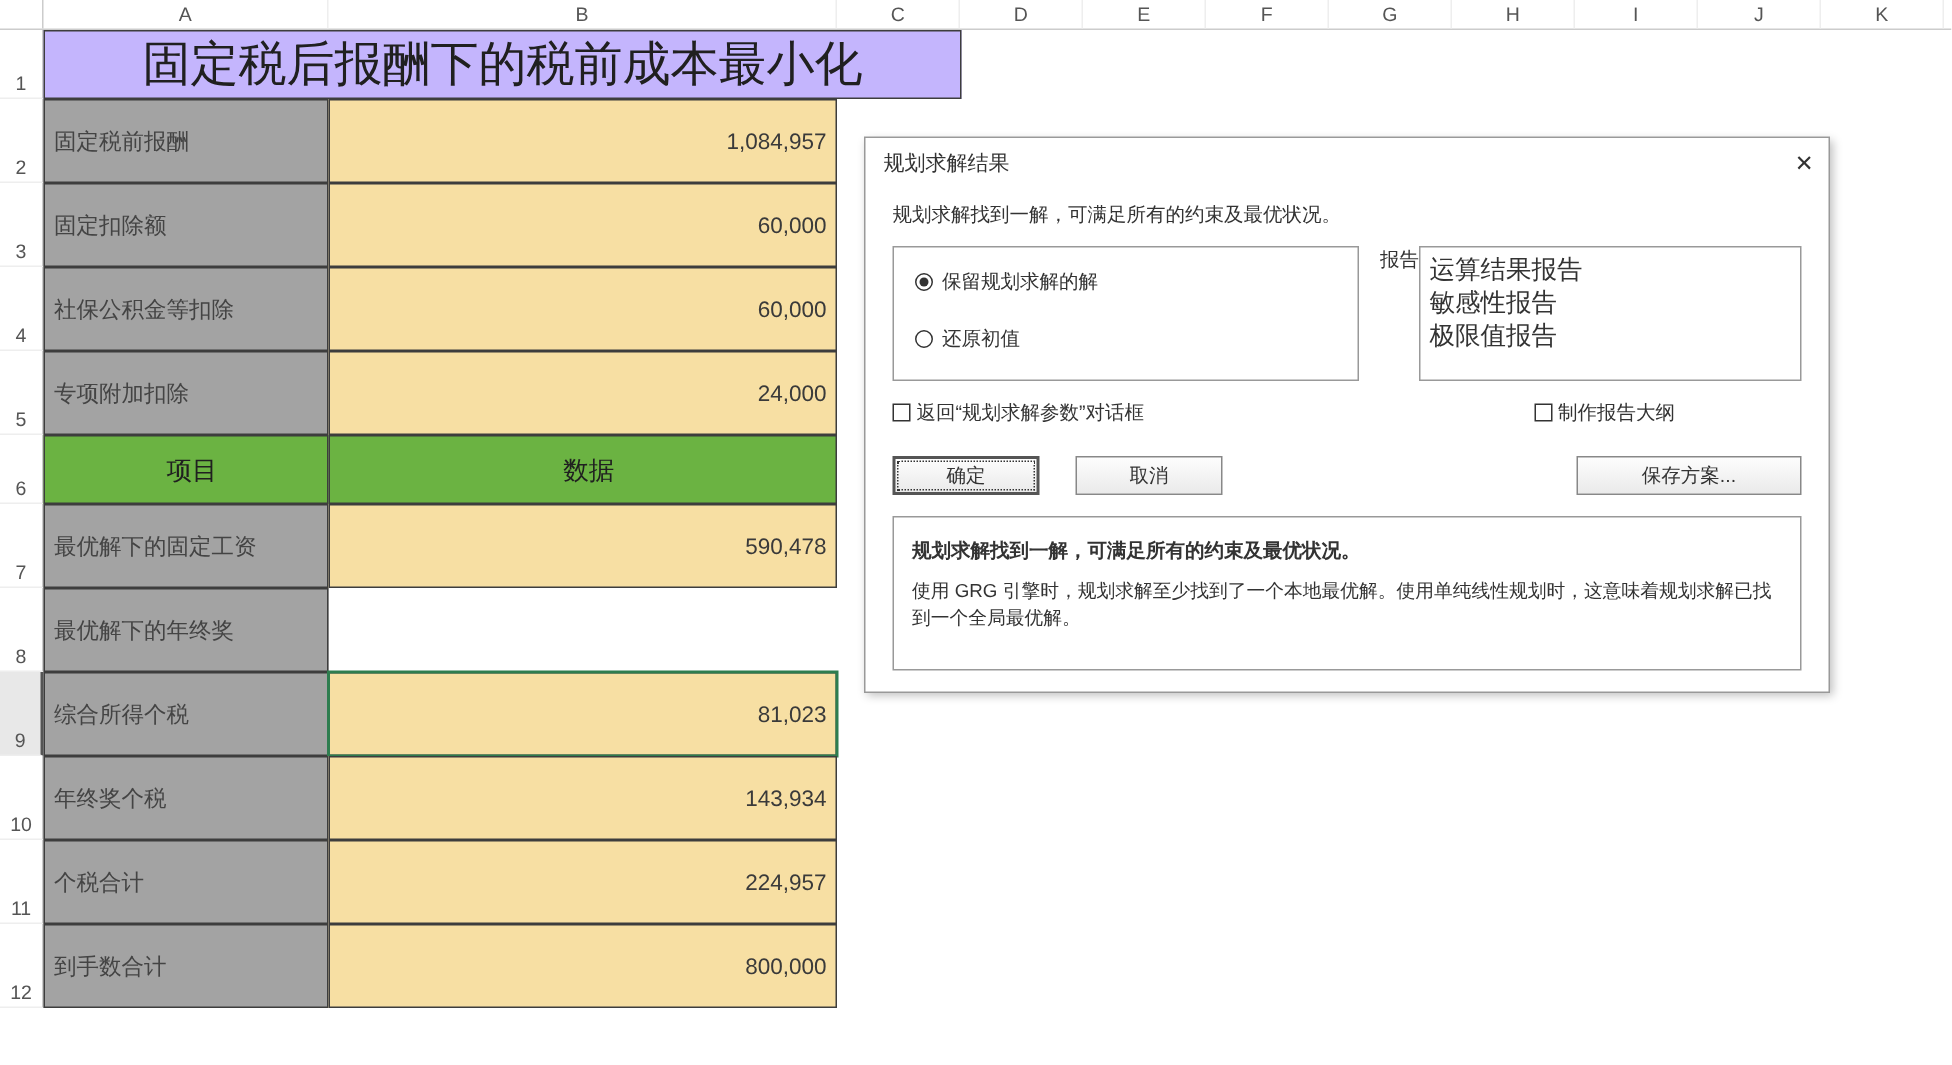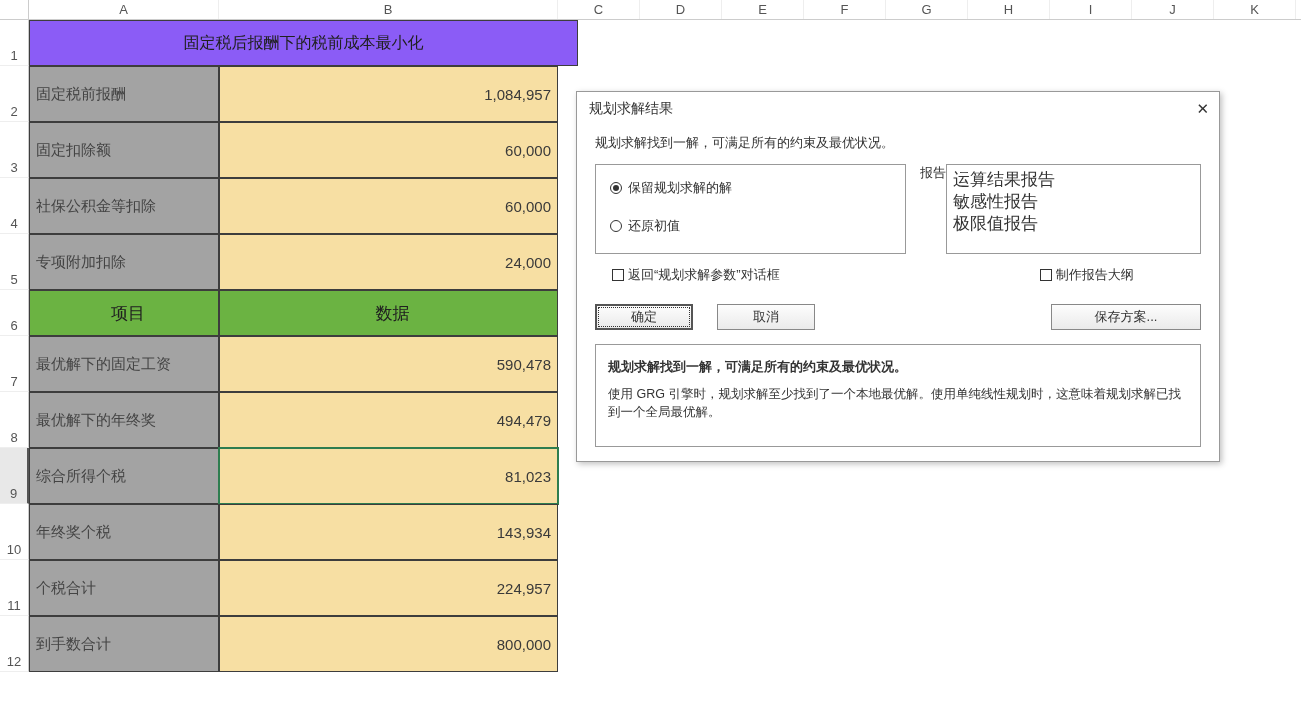--- a/index.html
+++ b/index.html
@@ -18,21 +18,21 @@
 .row-head { width: 29px; border-right: 1px solid #ccc; border-bottom: 1px solid #eee; display: flex; align-items: flex-end; justify-content: center; font-size: 13px; color: #555; padding-bottom: 2px; }
 .row-head.sel { background:#e8e8e8; border-right: 2px solid #555;}
 .cell { border-right: 1px solid #e5e5e5; border-bottom: 1px solid #e5e5e5; display: flex; align-items: center; padding: 0 6px; font-size: 15px; color: #3a3a3a; }
 .cellA { width: 190px; }
 .cellB { width: 339px; justify-content: flex-end; text-align: right; }
 
 .row1 { height: 46px; }
 .row-main { height: 56px; }
 
 
-.title-merged { width: 549px; background: #8b5cf6; border: 1px solid #3d3d3d; font-size: 16px; color: #202020; justify-content: center; font-weight: 400; }
+.title-merged { width: 612px; background: #c4b5fd; border: 1px solid #3d3d3d; font-size: 32px; color: #202020; justify-content: center; font-weight: 400; }
 .label-gray { background: #a3a3a3; border: 1px solid #3d3d3d; color: #444; }
 .val-yellow { background: #f7dfa3; border: 1px solid #3d3d3d; color: #3a3a3a; }
 .header-green { background: #6bb342; border: 1px solid #3d3d3d; color: #202020; font-size: 17px; justify-content: center; text-align:center;padding-left:14px;}
 .active-cell { outline: 2px solid #2e7d4f; outline-offset: -1px; }
 
 
 .dialog { position: absolute; left: 576px; top: 91px; width: 644px; background: #fff; border: 1px solid #999; box-shadow: 2px 2px 6px rgba(0,0,0,0.25); font-size: 13px; color: #333;}
 .dlg-title { display: flex; justify-content: space-between; padding: 8px 10px 10px 12px; font-size: 14px; }
 .dlg-close { cursor: pointer; font-size: 15px; color:#333; }
 .dlg-body { padding: 6px 18px 14px 18px; }
@@ -40,21 +40,21 @@
 .dlg-mid { display: flex; gap: 14px; margin-bottom: 12px; }
 .dlg-groupbox { border: 1px solid #999; padding: 14px 14px; flex: 1; }
 .dlg-radio { display: flex; align-items: center; gap: 6px; margin-bottom: 20px; font-size:13px;}
 .dlg-radio:last-child{margin-bottom:4px;}
 .radio-dot { width: 12px; height: 12px; border: 1px solid #333; border-radius: 50%; display:inline-flex; align-items:center; justify-content:center;}
 .radio-dot.checked::after { content:""; width:6px; height:6px; background:#333; border-radius:50%;}
 .dlg-reports { flex: 1; display:flex; flex-direction:row;}
 .dlg-reports-label{ font-size:13px; margin-bottom:2px;}
 .dlg-reports-list { border: 1px solid #999; flex:1; padding: 4px 6px; line-height:1.3; font-size:17px;}
 .dlg-checks { display: flex; gap: 120px; margin-bottom: 20px; align-items:center;}
-.chk { display:flex; align-items:center; gap:4px;margin-left:17px;}
+.chk { display:flex; align-items:center; gap:4px;}
 .chkbox{ width:12px; height:12px; border:1px solid #333;}
 .dlg-buttons { display: flex; gap: 24px; margin-bottom: 14px;}
 .btn { min-width: 98px; height: 26px; border: 1px solid #888; background: linear-gradient(#fdfdfd,#eaeaea); font-size: 13px; display:flex; align-items:center; justify-content:center; cursor:pointer;}
 .btn.primary{ border:2px solid #555; outline:1px dotted #333; outline-offset:-4px;}
 .btn.right { margin-left:auto;}
 .dlg-info { border: 1px solid #999; padding: 12px 12px 24px 12px; font-size: 12.5px; line-height:1.5;}
 .dlg-info .bold { font-weight: bold; font-size:13px; display:block; margin-bottom:8px;}
 </style>
 </head>
 <body>
@@ -111,21 +111,20 @@
 
 <div class="grid-row">
   <div class="row-head row-main">7</div>
   <div class="cell cellA label-gray row-main">最优解下的固定工资</div>
   <div class="cell cellB val-yellow row-main">590,478</div>
 </div>
 
 <div class="grid-row">
   <div class="row-head row-main">8</div>
   <div class="cell cellA label-gray row-main">最优解下的年终奖</div>
-  <div class="cell cellB val-yellow row-main">494,479</div>
 </div>
 
 <div class="grid-row">
   <div class="row-head row-main sel">9</div>
   <div class="cell cellA label-gray row-main">综合所得个税</div>
   <div class="cell cellB val-yellow row-main active-cell">81,023</div>
 </div>
 
 <div class="grid-row">
   <div class="row-head row-main">10</div>

